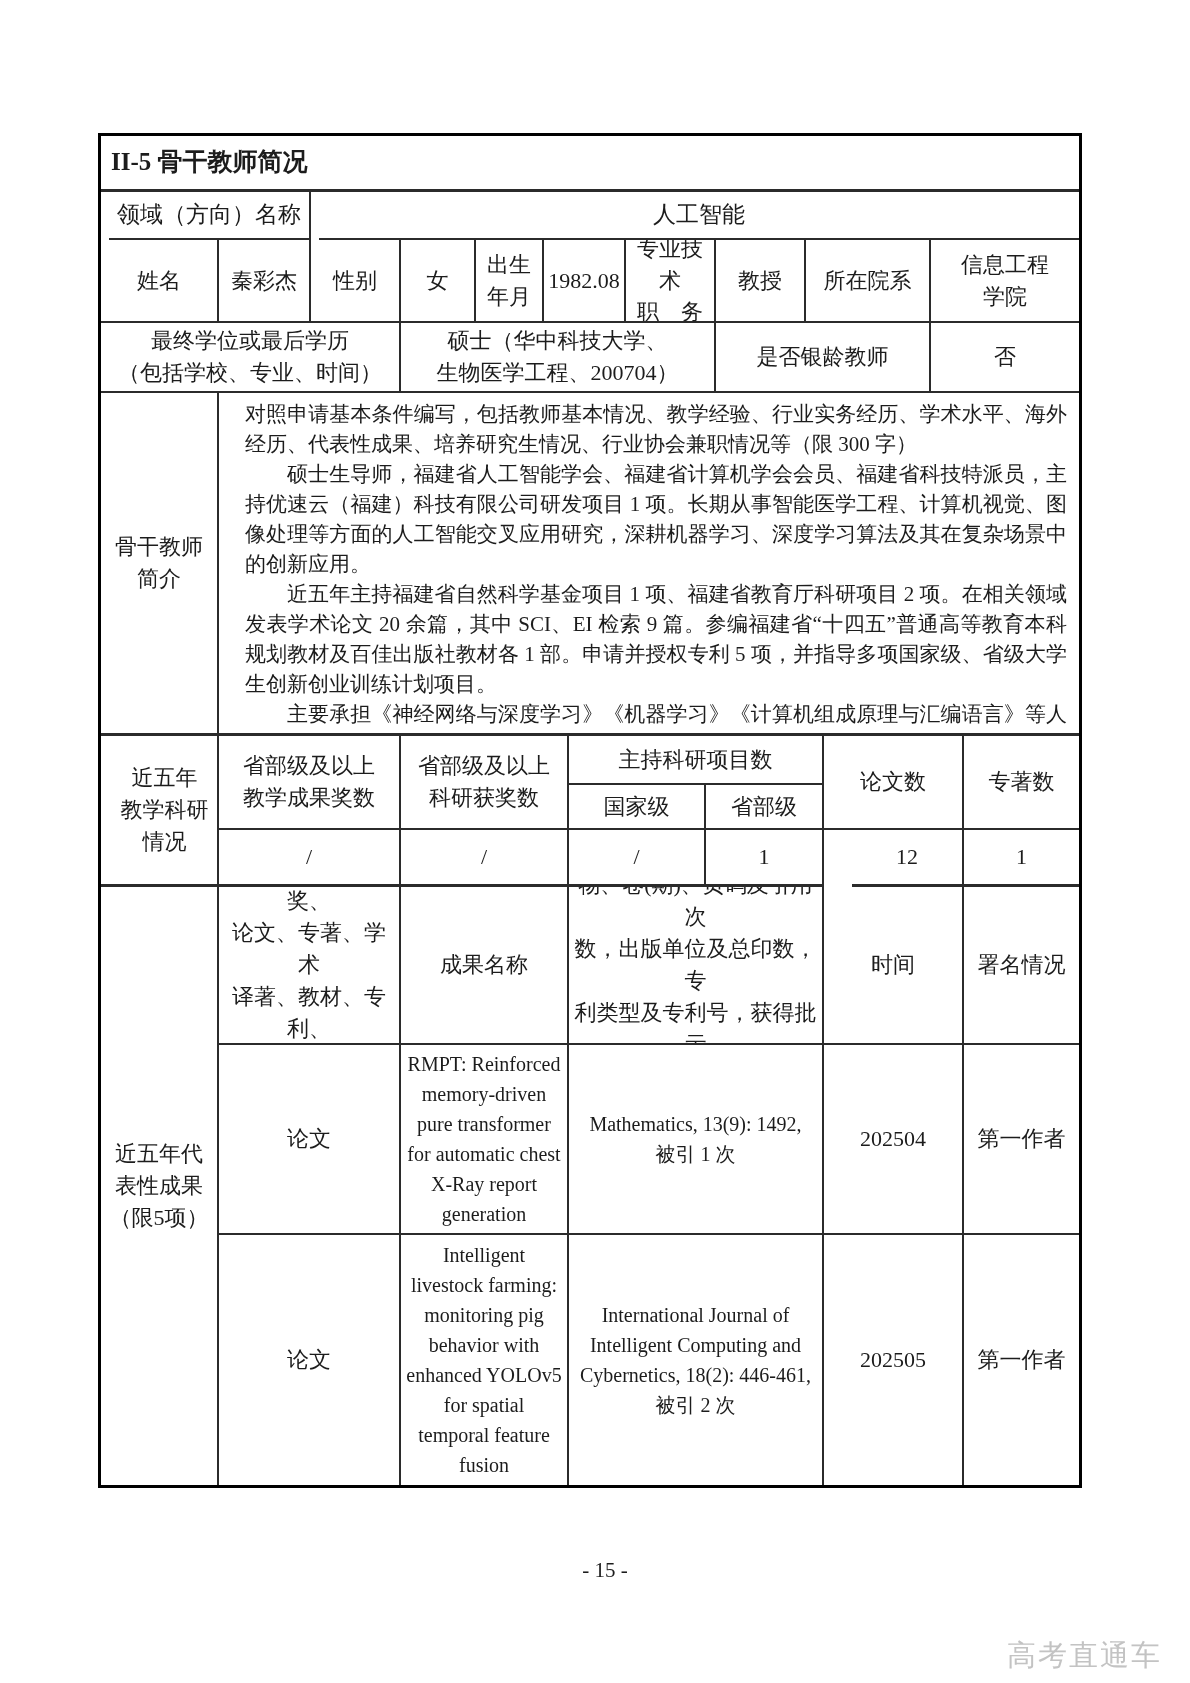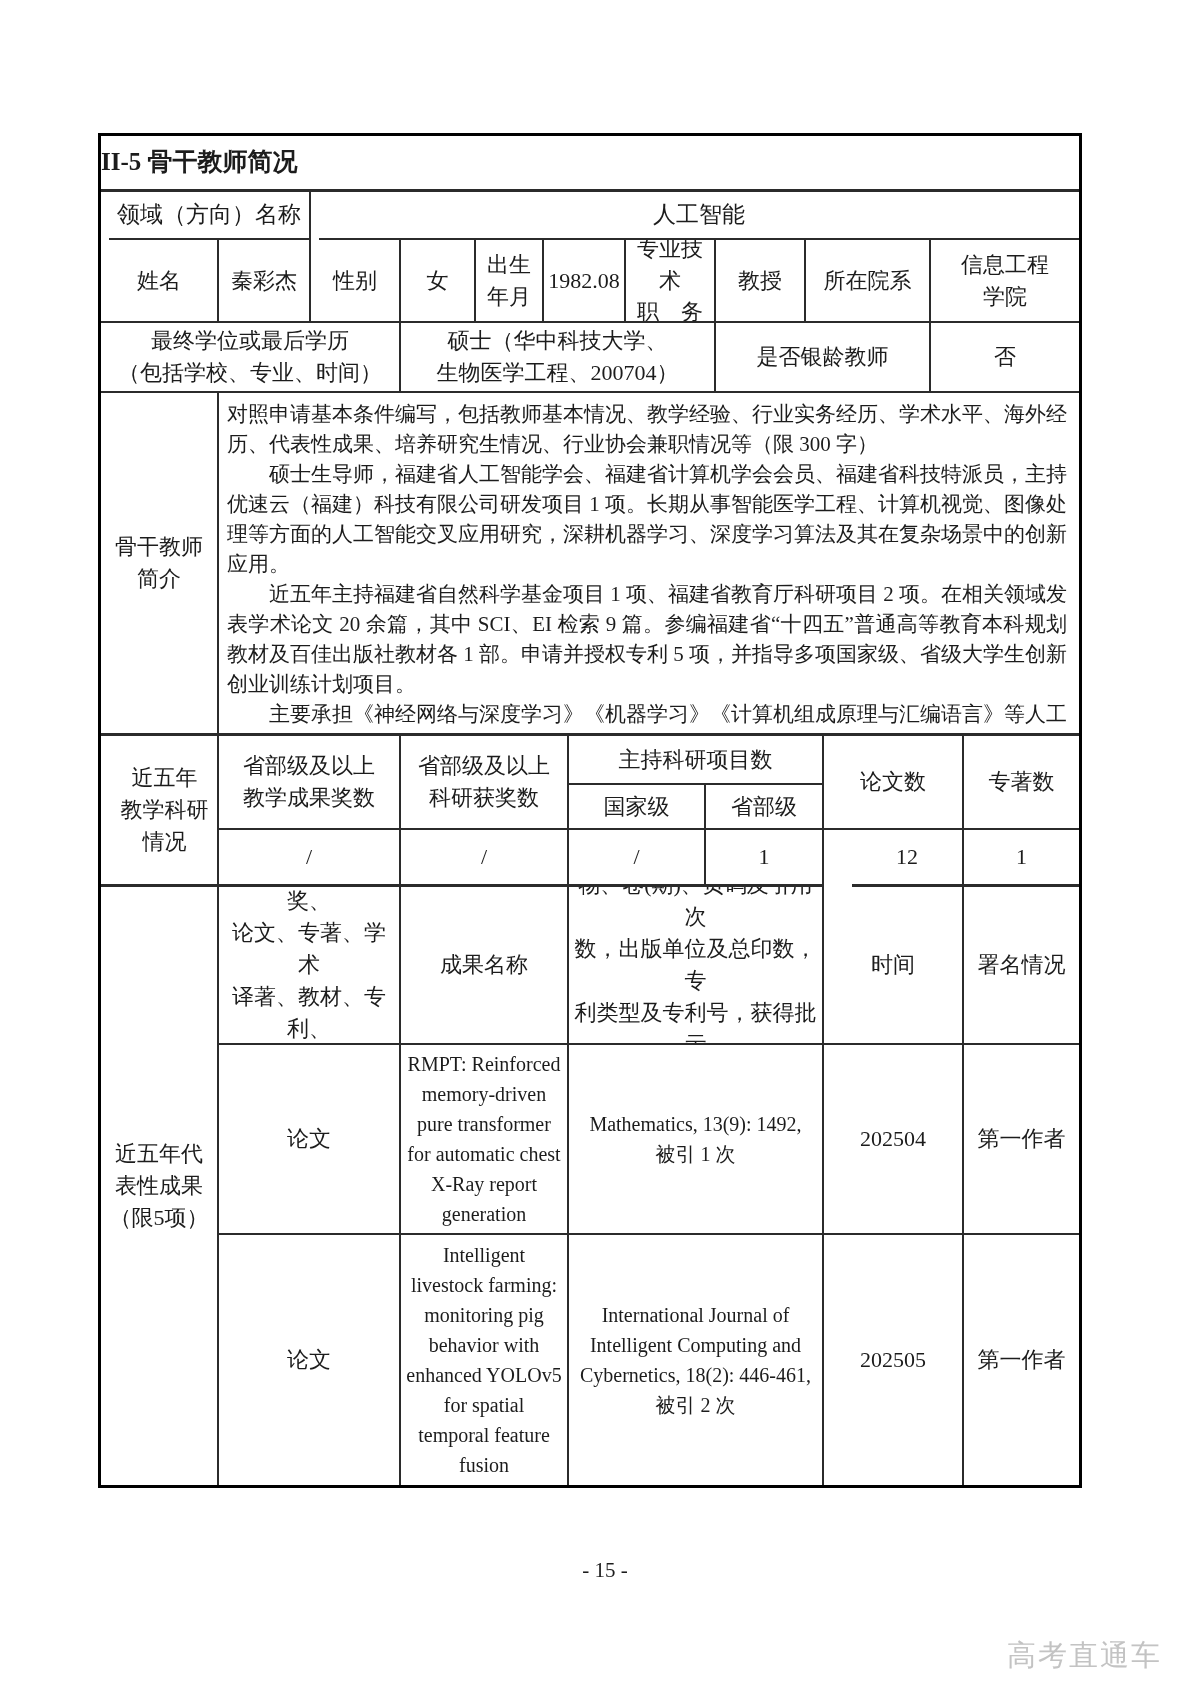--- a/index.html
+++ b/index.html
@@ -19,38 +19,38 @@
     display:flex; align-items:center; justify-content:center;
     text-align:center; font-size:22px; line-height:1.45;
     white-space:pre-line; padding:2px 3px; overflow:hidden;
   }
   .lc { border-right:none; }          
   .lb { border-bottom:none; }         
   .tb { border-bottom-width:3px; }    
 
   
   .s1 { grid-template-columns:978px; grid-template-rows:56px; }
-  .s1 .cell { justify-content:flex-start; text-align:left; padding-left:0;
+  .s1 .cell { justify-content:flex-start; text-align:left; padding-left:10px;
               font-weight:bold; font-size:25px; }
 
   
   .s2 { grid-template-columns:210px 768px; grid-template-rows:48px; }
   .s2 .cell { font-size:23px;margin-left:8px; }
 
   
   .s3 { grid-template-columns:118px 92px 90px 75px 68px 82px 90px 90px 125px 148px;
         grid-template-rows:83px; }
 
   
   .s4 { grid-template-columns:300px 315px 215px 148px; grid-template-rows:70px; }
 
   
   .s5 { grid-template-columns:118px 860px; grid-template-rows:343px; }
   .biotext { display:block; text-align:justify; font-size:21px; line-height:30px;
-             padding:6px 12px 0 8px; white-space:normal; }
+             padding:6px 12px 0 26px; white-space:normal; }
   .biotext p { text-align:justify; }
   .biotext p.ind { text-indent:2em; }
 
   
   .s6 { grid-template-columns:118px 182px 168px 137px 118px 140px 115px;
         grid-template-rows:49px 45px 57px; }
   .s6 .lab  { grid-area:1/1/4/2; border-bottom-width:3px;padding-left:14px; }
   .s6 .ha   { grid-area:1/2/3/3; }
   .s6 .hb   { grid-area:1/3/3/4; }
   .s6 .hproj{ grid-area:1/4/2/6; }

